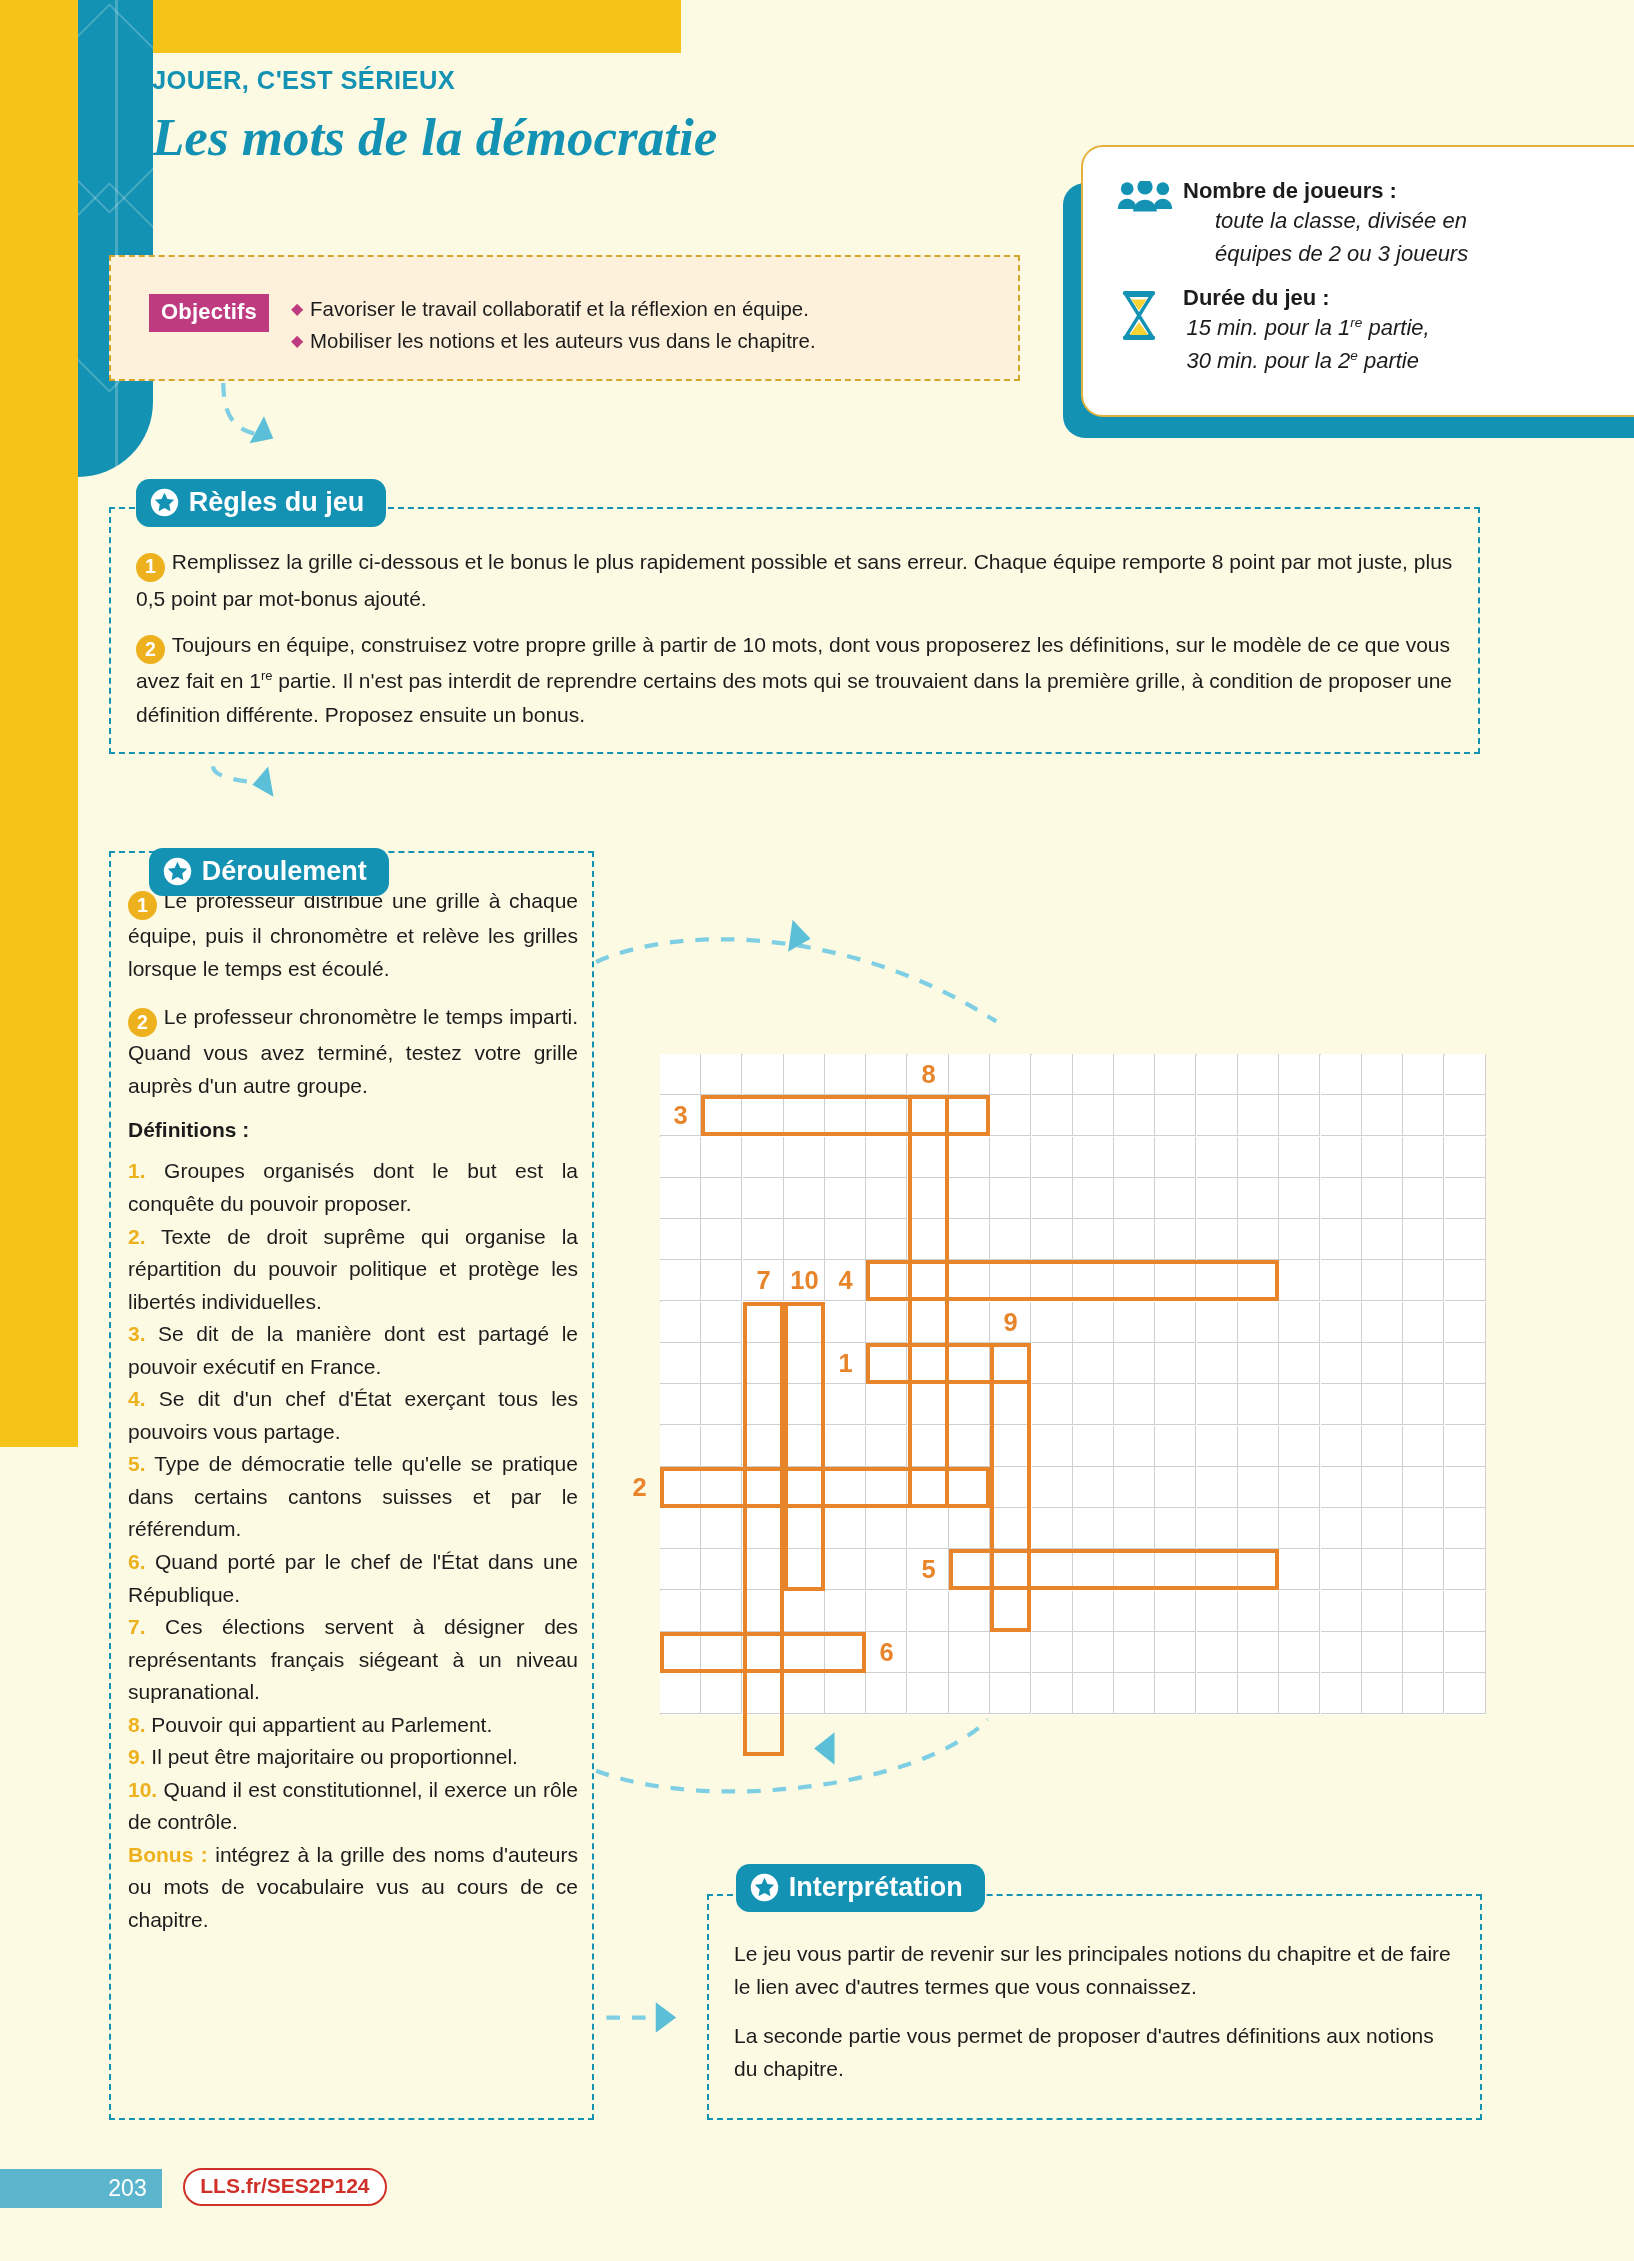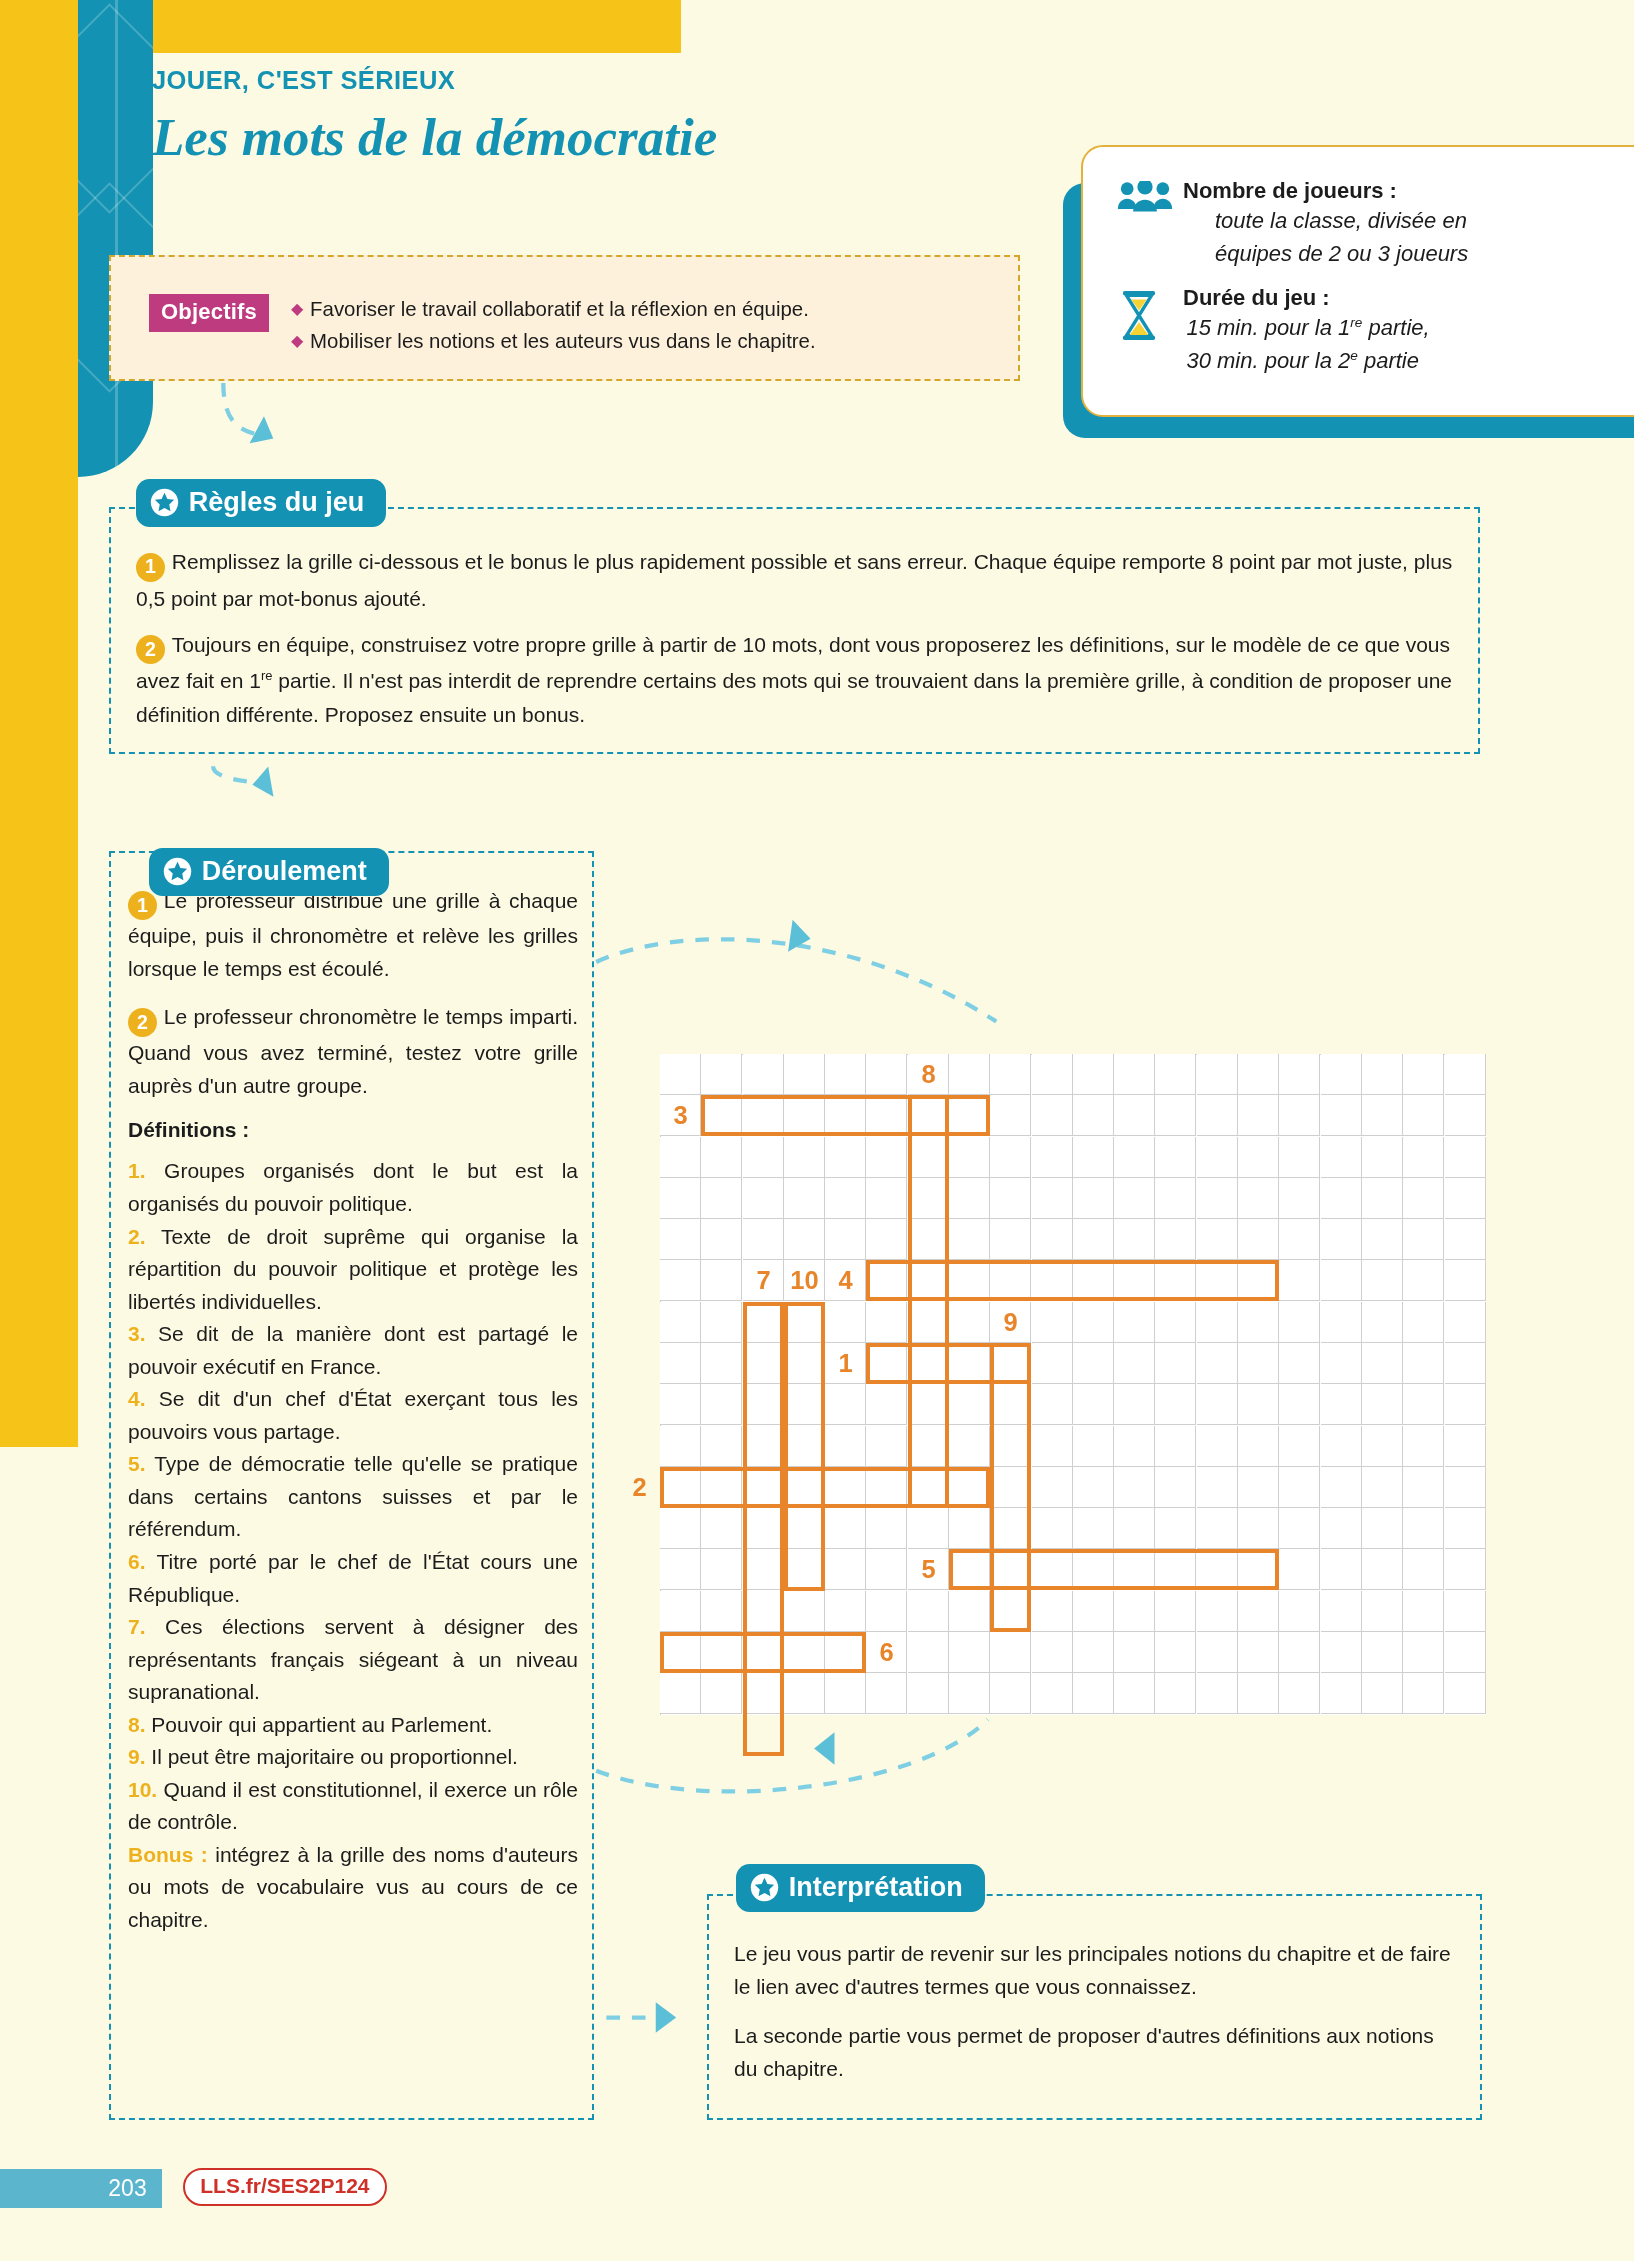--- a/index.html
+++ b/index.html
@@ -242,26 +242,26 @@
 </div>
 <div class="der-body">
   <div class="der-para">
     <span class="numbadge">1</span><span>Le professeur distribue une grille à chaque équipe, puis il chronomètre et relève les grilles lorsque le temps est écoulé.</span>
   </div>
   <div class="der-para">
     <span class="numbadge">2</span><span>Le professeur chronomètre le temps imparti. Quand vous avez terminé, testez votre grille auprès d'un autre groupe.</span>
   </div>
   <div class="defs-title">Définitions :</div>
   <div>
-    <div class="def-line"><span class="def-n">1.</span> <span>Groupes organisés dont le but est la organisés du pouvoir politique.</span></div>
+    <div class="def-line"><span class="def-n">1.</span> <span>Groupes organisés dont le but est la conquête du pouvoir proposer.</span></div>
     <div class="def-line"><span class="def-n">2.</span> <span>Texte de droit suprême qui organise la répartition du pouvoir politique et protège les libertés individuelles.</span></div>
     <div class="def-line"><span class="def-n">3.</span> <span>Se dit de la manière dont est partagé le pouvoir exécutif en France.</span></div>
     <div class="def-line"><span class="def-n">4.</span> <span>Se dit d'un chef d'État exerçant tous les pouvoirs vous partage.</span></div>
     <div class="def-line"><span class="def-n">5.</span> <span>Type de démocratie telle qu'elle se pratique dans certains cantons suisses et par le référendum.</span></div>
-    <div class="def-line"><span class="def-n">6.</span> <span>Titre porté par le chef de l'État cours une République.</span></div>
+    <div class="def-line"><span class="def-n">6.</span> <span>Quand porté par le chef de l'État dans une République.</span></div>
     <div class="def-line"><span class="def-n">7.</span> <span>Ces élections servent à désigner des représentants français siégeant à un niveau supranational.</span></div>
     <div class="def-line"><span class="def-n">8.</span> <span>Pouvoir qui appartient au Parlement.</span></div>
     <div class="def-line"><span class="def-n">9.</span> <span>Il peut être majoritaire ou proportionnel.</span></div>
     <div class="def-line"><span class="def-n">10.</span> <span>Quand il est constitutionnel, il exerce un rôle de contrôle.</span></div>
     <div class="def-line"><span class="def-bonus">Bonus :</span><span> intégrez à la grille des noms d'auteurs ou mots de vocabulaire vus au cours de ce chapitre.</span></div>
   </div>
 </div>
 
 <div id="grid-wrap" style="width: 826px; height: 661px;">
   <div class="gridbg" style="width: 826px; height: 661px;"></div>

